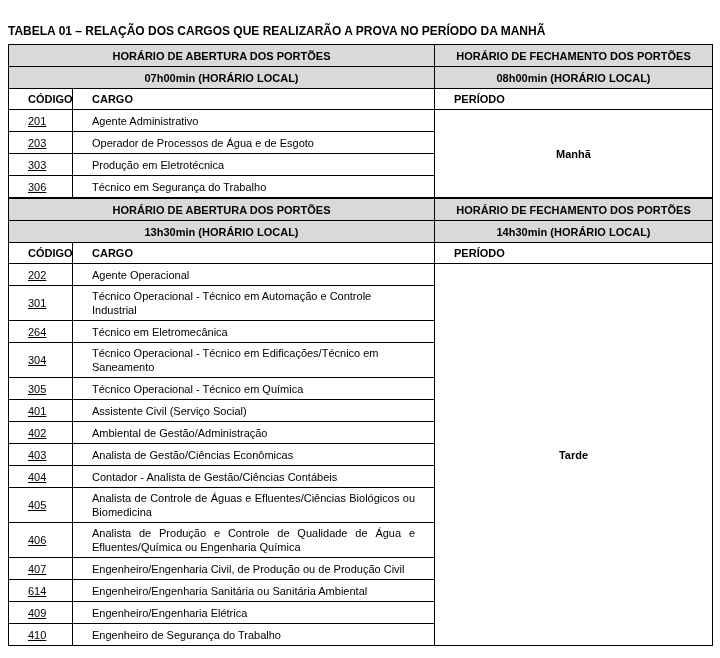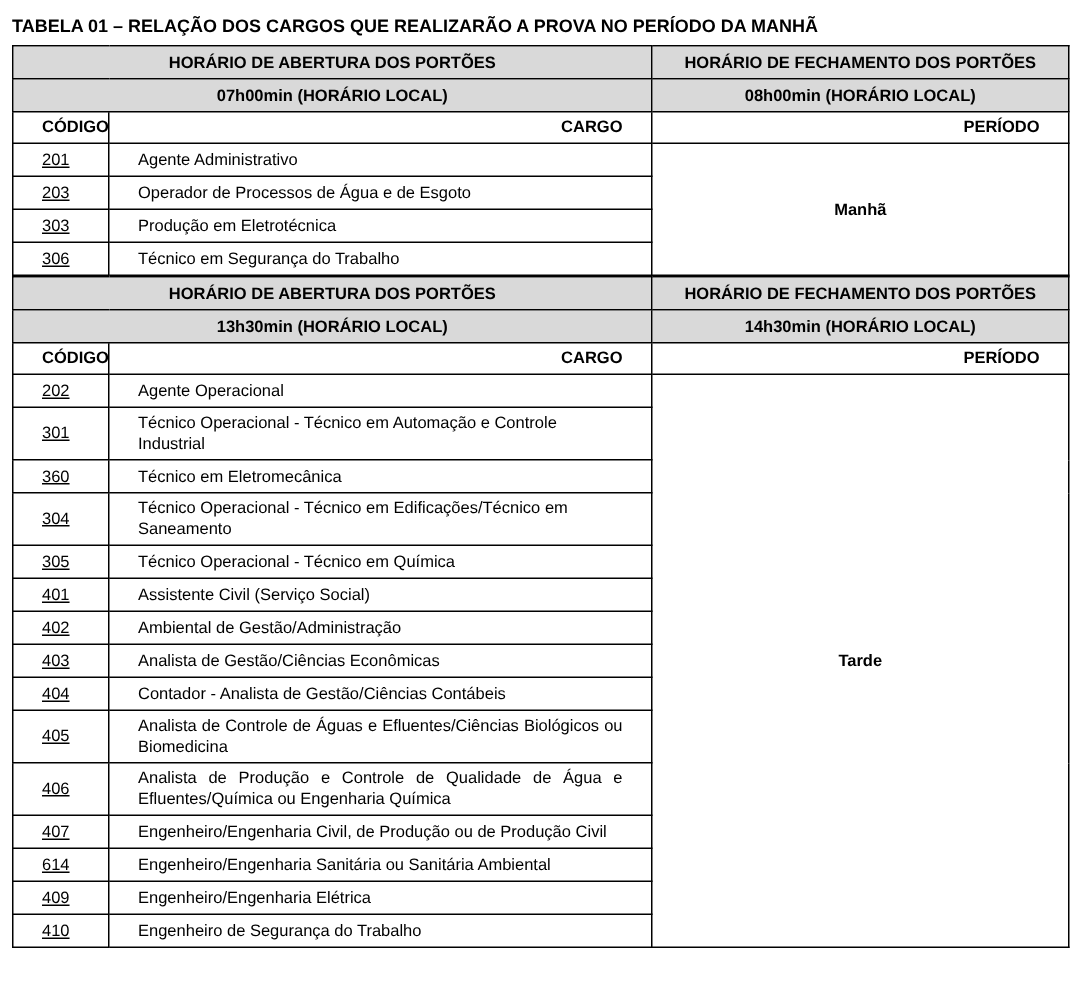--- a/index.html
+++ b/index.html
@@ -13,21 +13,21 @@
     color: #000000;
     -webkit-font-smoothing: antialiased;
   }
   .doc {
     padding: 7px 8px 0 8px;
   }
   .tbl-title {
     font-weight: bold;
     font-size: 12px;
     line-height: 15px;
-    margin: 3px 0 5px 0;
+    margin: 17px 0 5px 0;
     white-space: nowrap;
   }
   .tbl-title.second {
     margin-top: 15px;
   }
   table.grid {
     border-collapse: collapse;
     table-layout: fixed;
     width: 704px;
     font-size: 11px;
@@ -44,21 +44,21 @@
   col.c-periodo { width: 278px; }
   tr.hdr td {
     background: #d9d9d9;
     font-weight: bold;
     text-align: center;
     height: 15px;
   }
   tr.colhdr td {
     background: #ffffff;
     font-weight: bold;
-    text-align: right;
+    text-align: left;
     height: 13px;
   }
   tr.data td.code {
     text-align: left;
     height: 15px;
     text-decoration: underline;
   }
   tr.data td.cargo {
     text-align: left;
   }
@@ -142,21 +142,21 @@
       <tr class="data">
         <td class="code">202</td>
         <td class="cargo">Agente Operacional</td>
         <td class="periodo" rowspan="15">Tarde</td>
       </tr>
       <tr class="data">
         <td class="code">301</td>
         <td class="cargo">Técnico Operacional - Técnico em Automação e Controle Industrial</td>
       </tr>
       <tr class="data">
-        <td class="code">360</td>
+        <td class="code">264</td>
         <td class="cargo">Técnico em Eletromecânica</td>
       </tr>
       <tr class="data">
         <td class="code">304</td>
         <td class="cargo">Técnico Operacional - Técnico em Edificações/Técnico em Saneamento</td>
       </tr>
       <tr class="data">
         <td class="code">305</td>
         <td class="cargo">Técnico Operacional - Técnico em Química</td>
       </tr>

